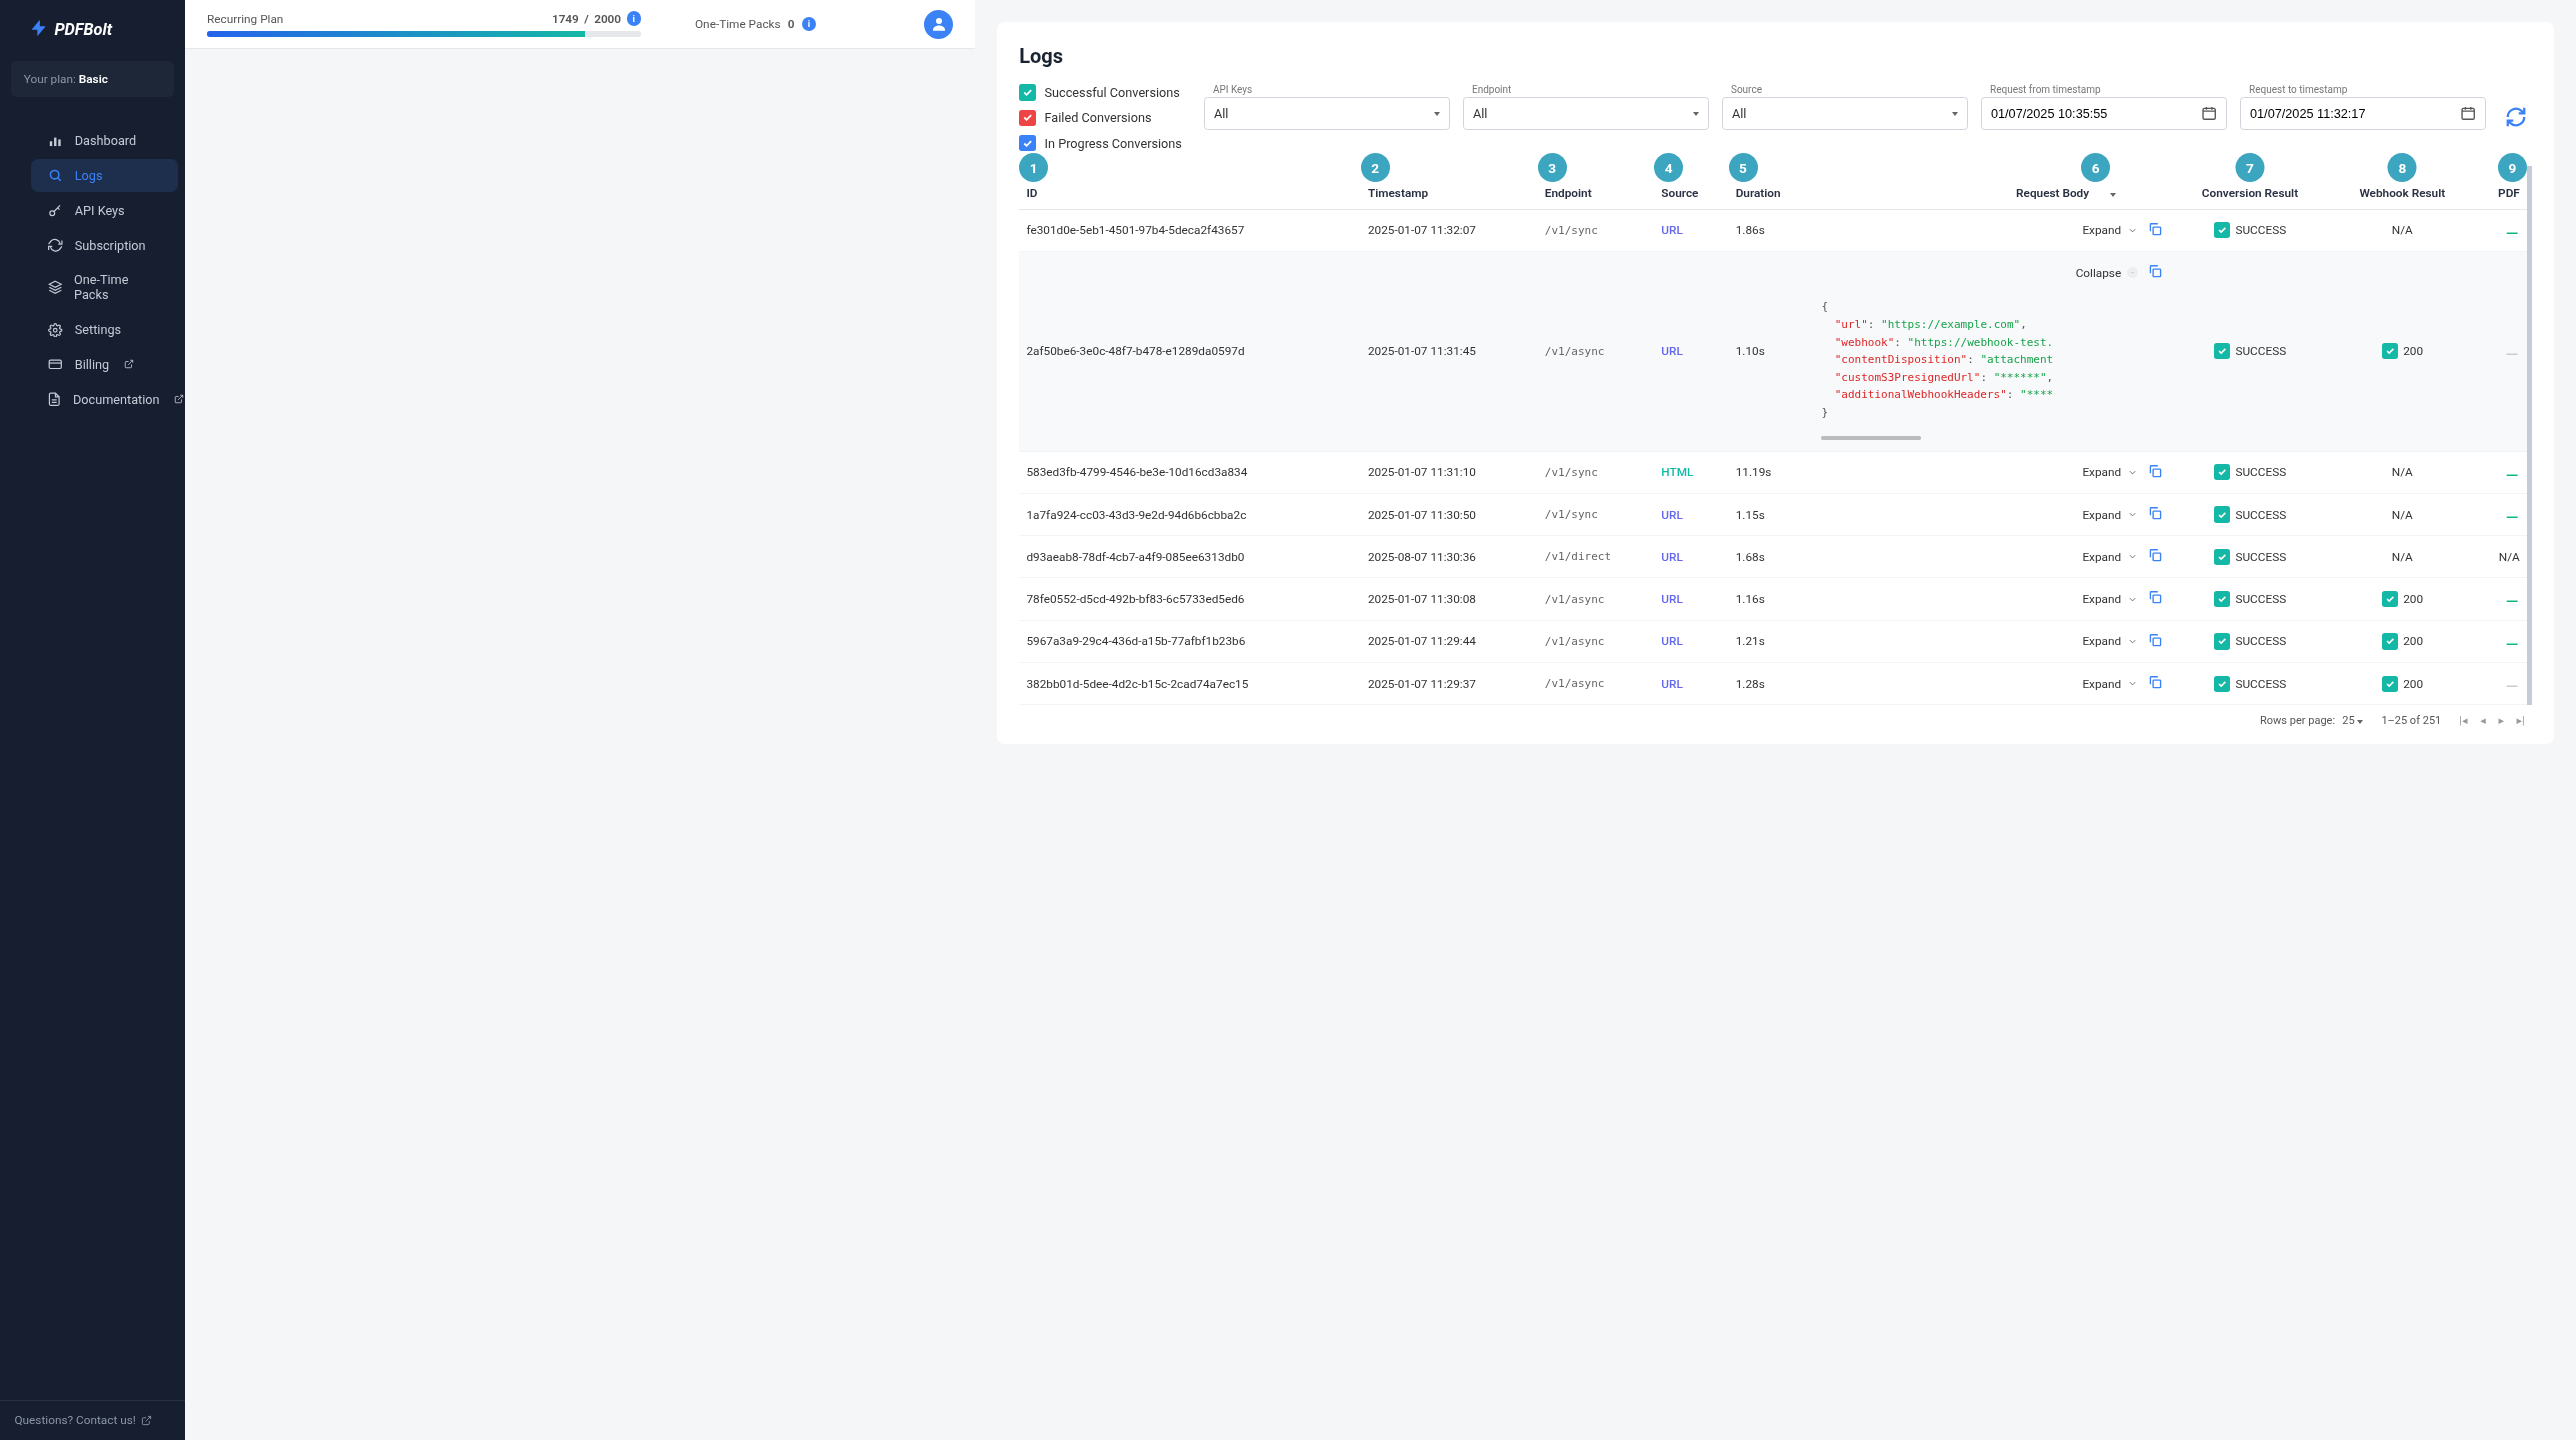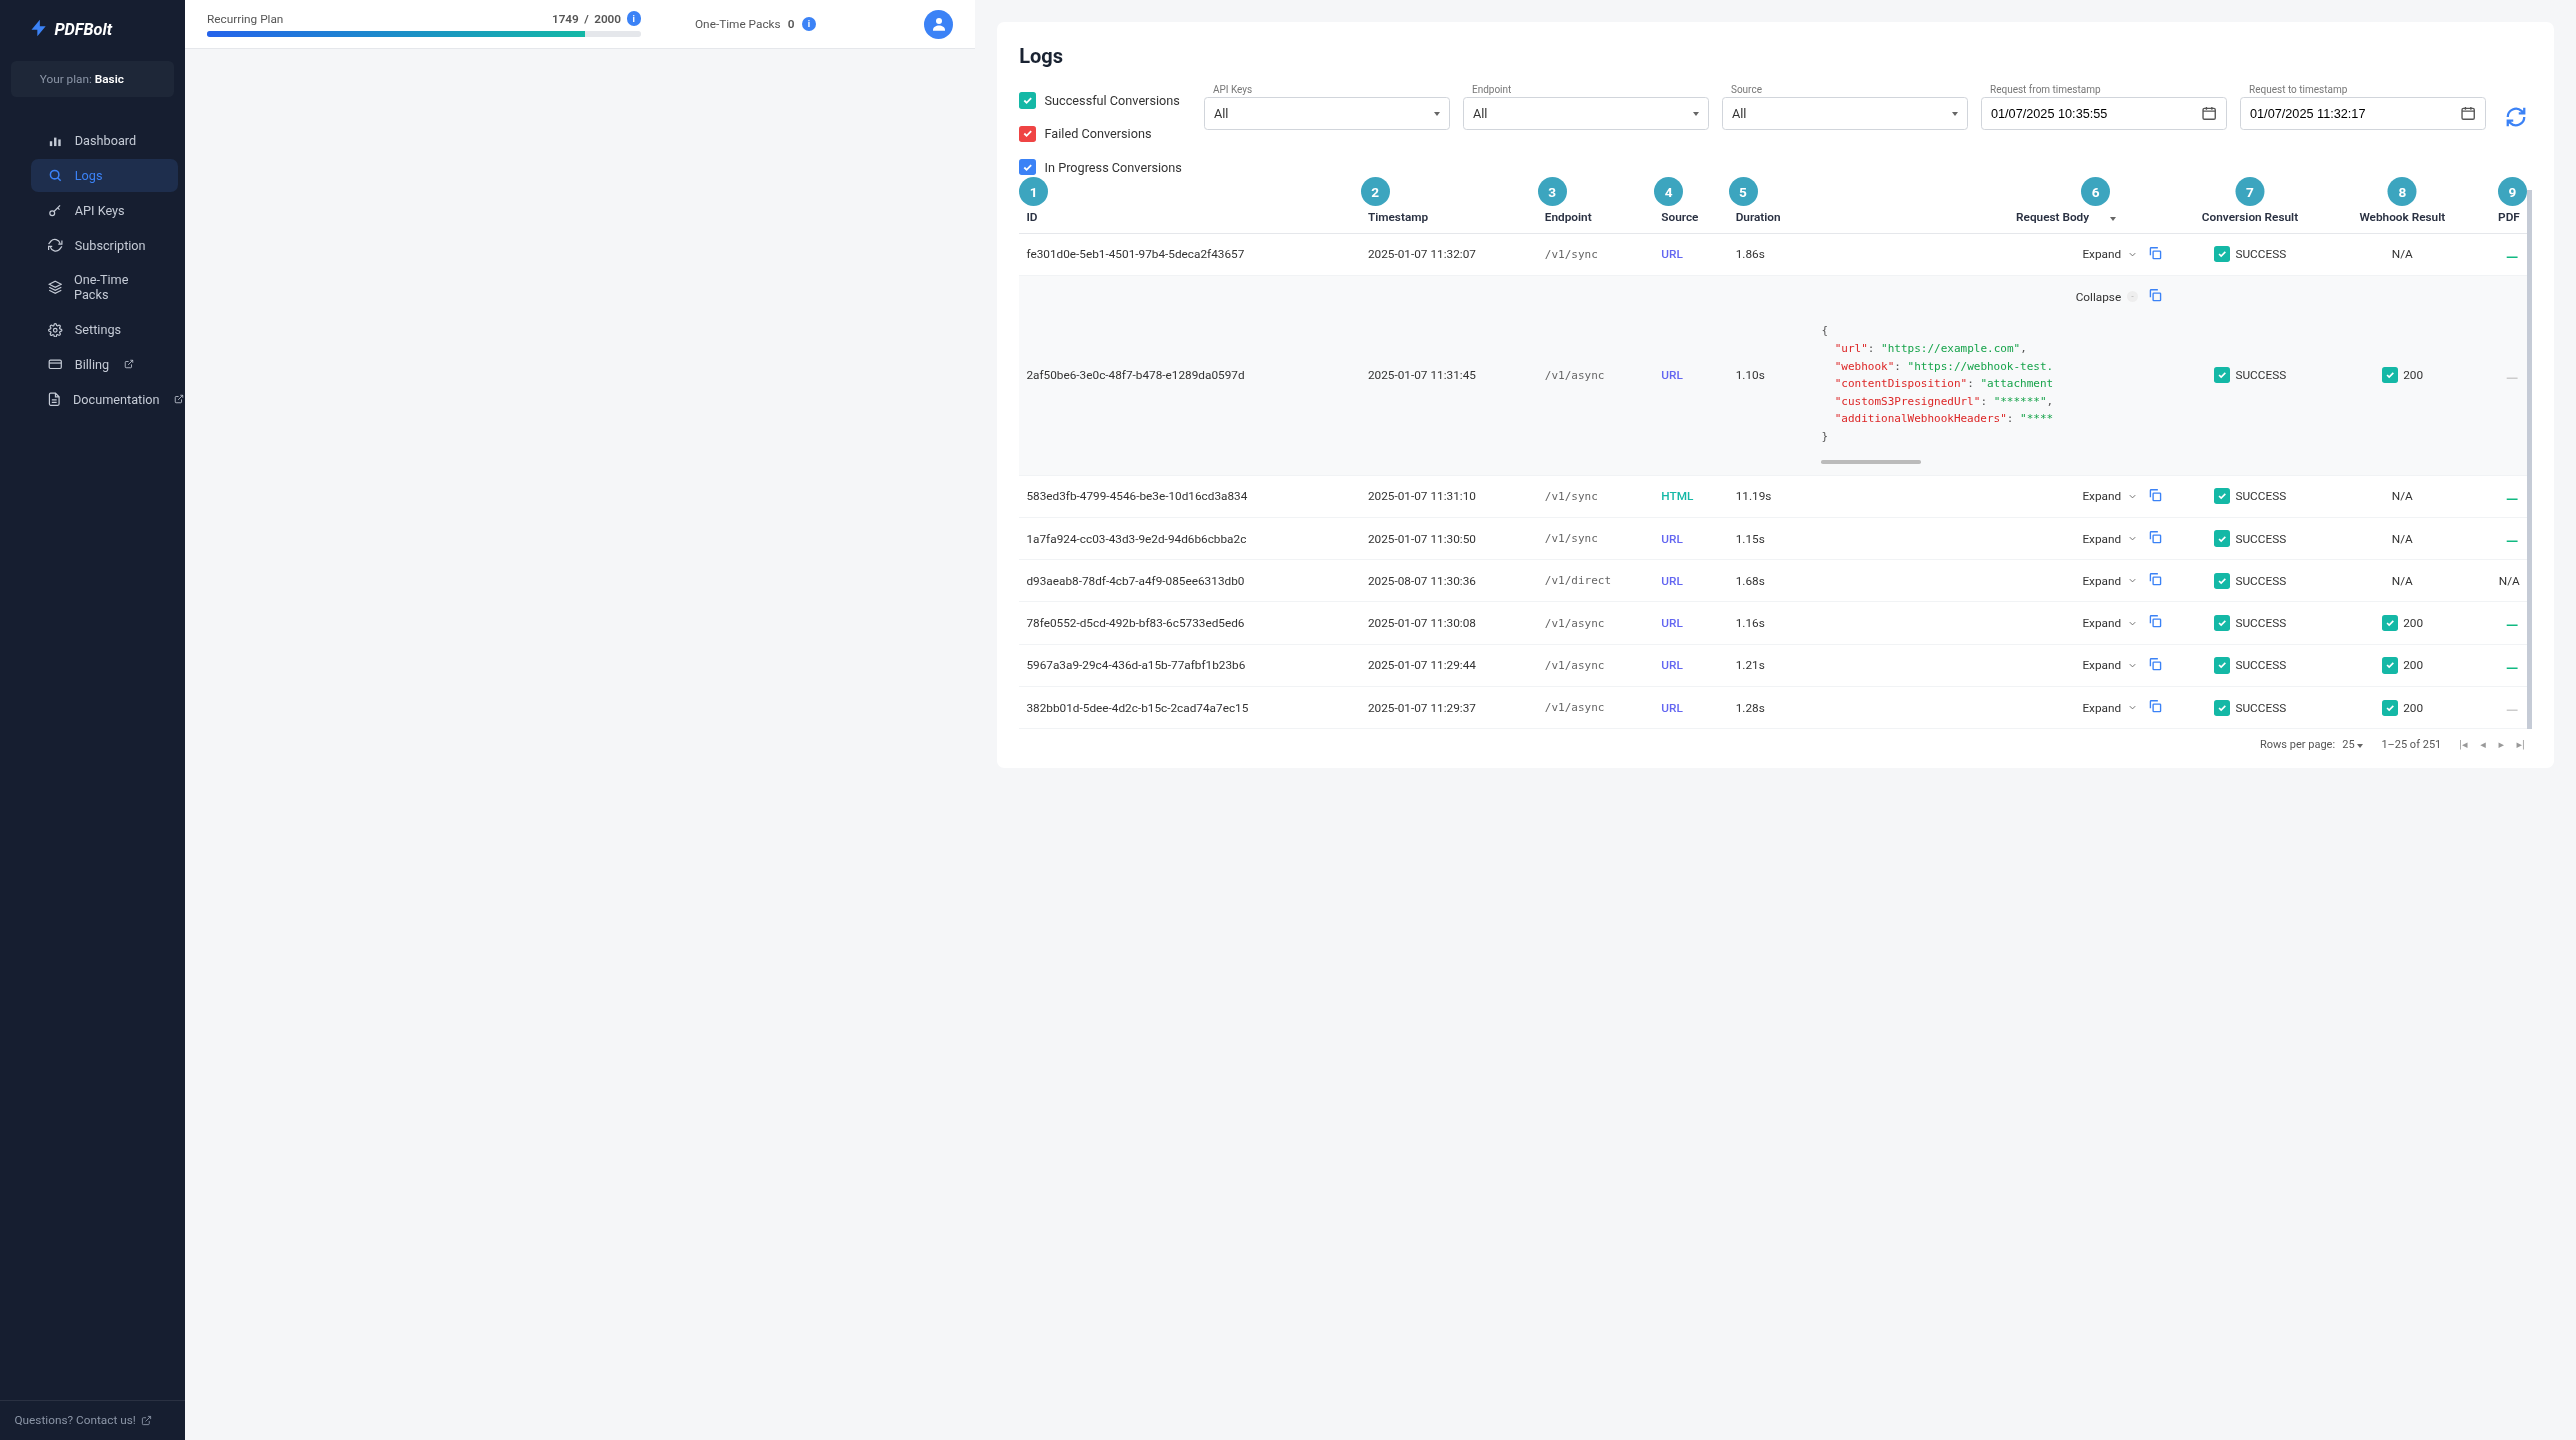--- a/index.html
+++ b/index.html
@@ -5,21 +5,21 @@
 * { margin: 0; padding: 0; box-sizing: border-box; }
 body { font-family: -apple-system, BlinkMacSystemFont, 'Segoe UI', Roboto, sans-serif; background: #f5f6f8; color: #333; font-size: 12.7px; }
 .app { display: flex; height: 100vh; }
 
 
 .sidebar { width: 185px; background: #161E30; color: #c5cbd6; display: flex; flex-direction: column; }
 .logo-area { padding: 18px 29px 11px; display: flex; align-items: center; gap: 5.4px; }
 .logo-icon { color: #3B82F6; }
 .logo-text { font-size: 16.3px; font-weight: 700; color: #fff; font-style: italic; }
 .plan-box { margin: 9px 11px 14.5px; padding: 11px 12.7px; background: #1e2738; border-radius: 5.4px; font-size: 11.8px; }
-.plan-box .label { color: #8b95a6; margin-left: 16px; }
+.plan-box .label { color: #8b95a6; }
 .plan-box .value { color: #fff; font-weight: 600; }
 .nav { flex: 1; padding-top: 11px; padding-left: 24px; }
 .nav-item { display: flex; align-items: center; gap: 11px; padding: 9px 16.3px; cursor: pointer; font-size: 12.7px; color: #c5cbd6; border-radius: 7.2px; margin: 1.8px 7.2px; }
 .nav-item.active { background: #1e2e4d; color: #3B82F6; }
 .nav-item .icon { width: 16.3px; display: flex; align-items: center; justify-content: center; }
 .nav-item .ext { margin-left: 3.6px; }
 .sidebar-footer { padding: 12.7px 14.5px; font-size: 11.8px; color: #8b95a6; border-top: 0.9px solid #2a3142; display: flex; align-items: center; gap: 5.4px; }
 
 
 .main { flex: 1; display: flex; flex-direction: row; overflow: hidden; }
@@ -34,21 +34,21 @@
 .info-circle { width: 14.5px; height: 14.5px; border-radius: 50%; background: #3B82F6; color: #fff; font-size: 9px; font-weight: 700; display: inline-flex; align-items: center; justify-content: center; }
 .spacer { flex: 1; }
 .avatar { width: 29px; height: 29px; border-radius: 50%; background: #3B82F6; display: flex; align-items: center; justify-content: center; color: #fff; }
 
 .content { flex: 1; overflow: auto; padding: 22px; }
 .card { background: #fff; border-radius: 7.2px; padding: 22px 22px 7.2px; }
 .page-title { font-size: 20px; font-weight: 700; color: #1a2332; margin-bottom: 16.3px; }
 
 .filter-row { display: flex; gap: 12.7px; align-items: flex-start; margin-bottom: 14.5px; }
 .checkboxes { display: flex; flex-direction: column; gap: 9px; width: 172px; }
-.cb-item { display: flex; align-items: center; gap: 9px; font-size: 12.7px; margin-top: 8px; }
+.cb-item { display: flex; align-items: center; gap: 9px; font-size: 12.7px; }
 .checkbox { width: 16.3px; height: 16.3px; border-radius: 2.7px; display: flex; align-items: center; justify-content: center; }
 .checkbox.teal { background: #14B8A6; }
 .checkbox.red { background: #EF4444; }
 .checkbox.blue { background: #3B82F6; }
 .checkbox svg { color: #fff; }
 .filter-dropdown { flex: 1; min-width: 136px; }
 .filter-label { font-size: 10px; color: #777; margin-bottom: 1.8px; padding: 0 9px; }
 .filter-input { height: 33px; border: 0.9px solid #d1d5db; border-radius: 3.6px; padding: 0 9px; display: flex; align-items: center; justify-content: space-between; background: #fff; font-size: 12.7px; margin-top: 1.8px; }
 .filter-date { display: flex; align-items: center; gap: 7.2px; }
 .filter-date input { border: none; font-size: 12.7px; width: 127px; outline: none; }

